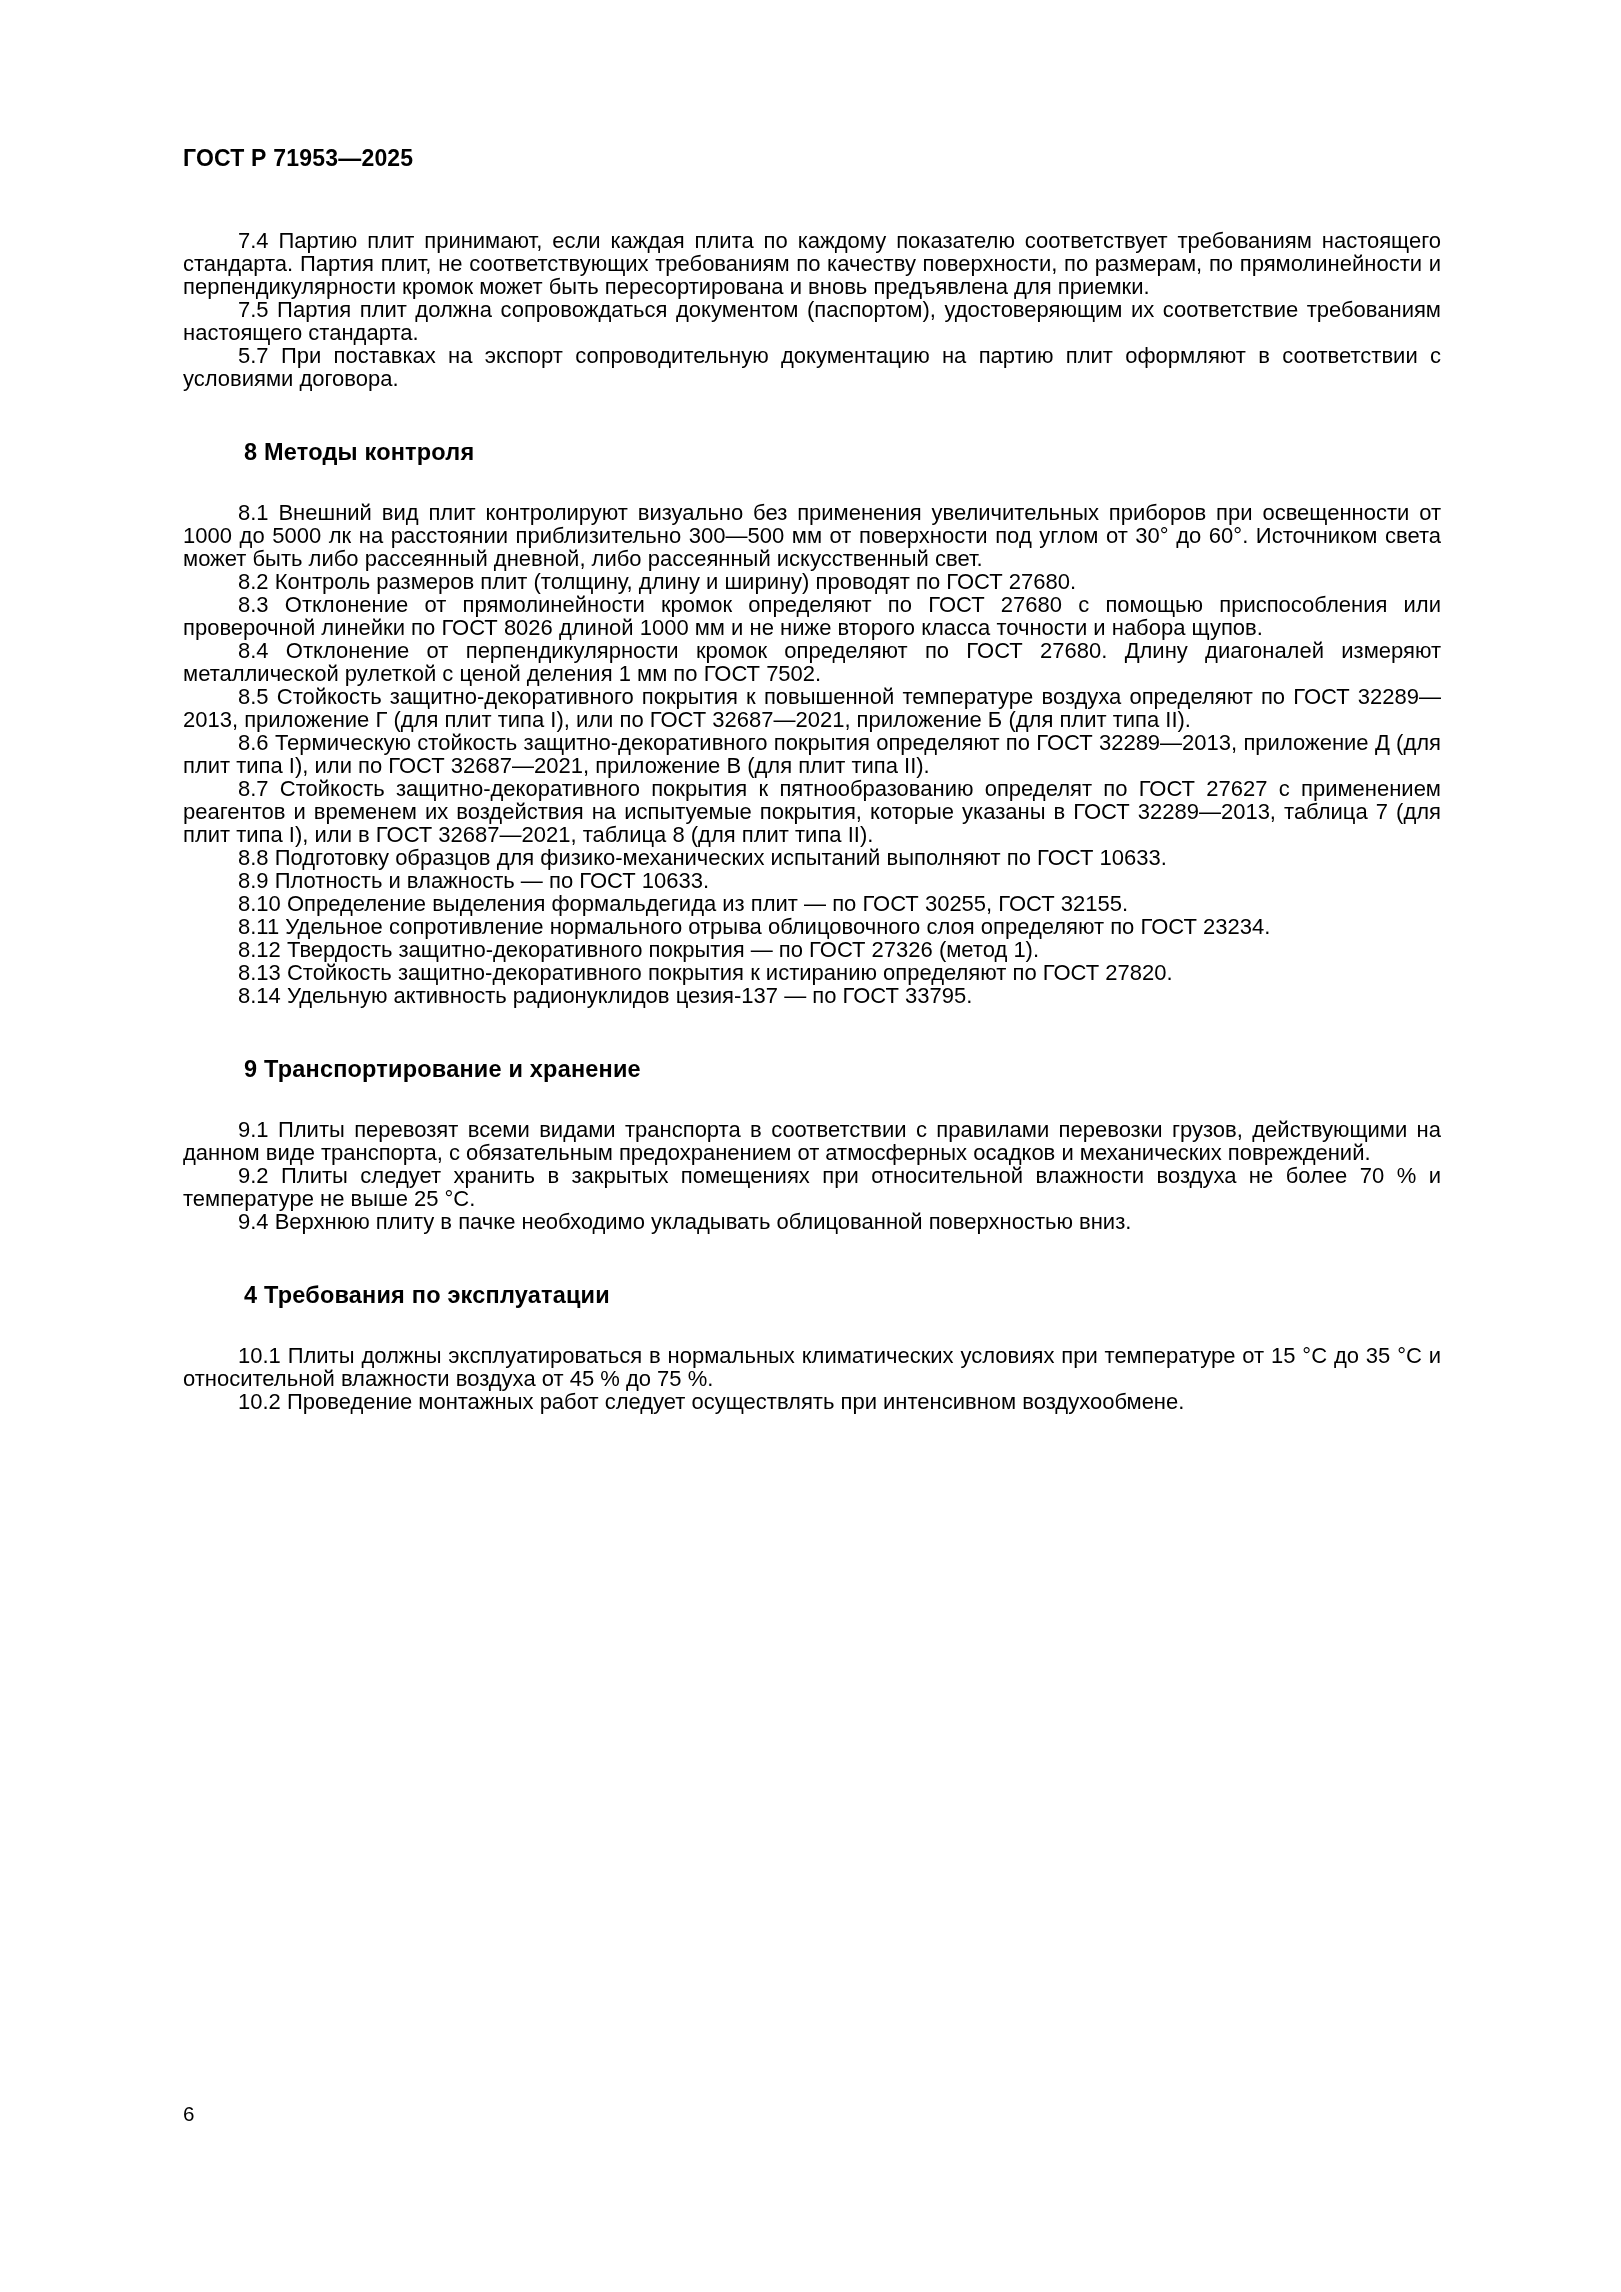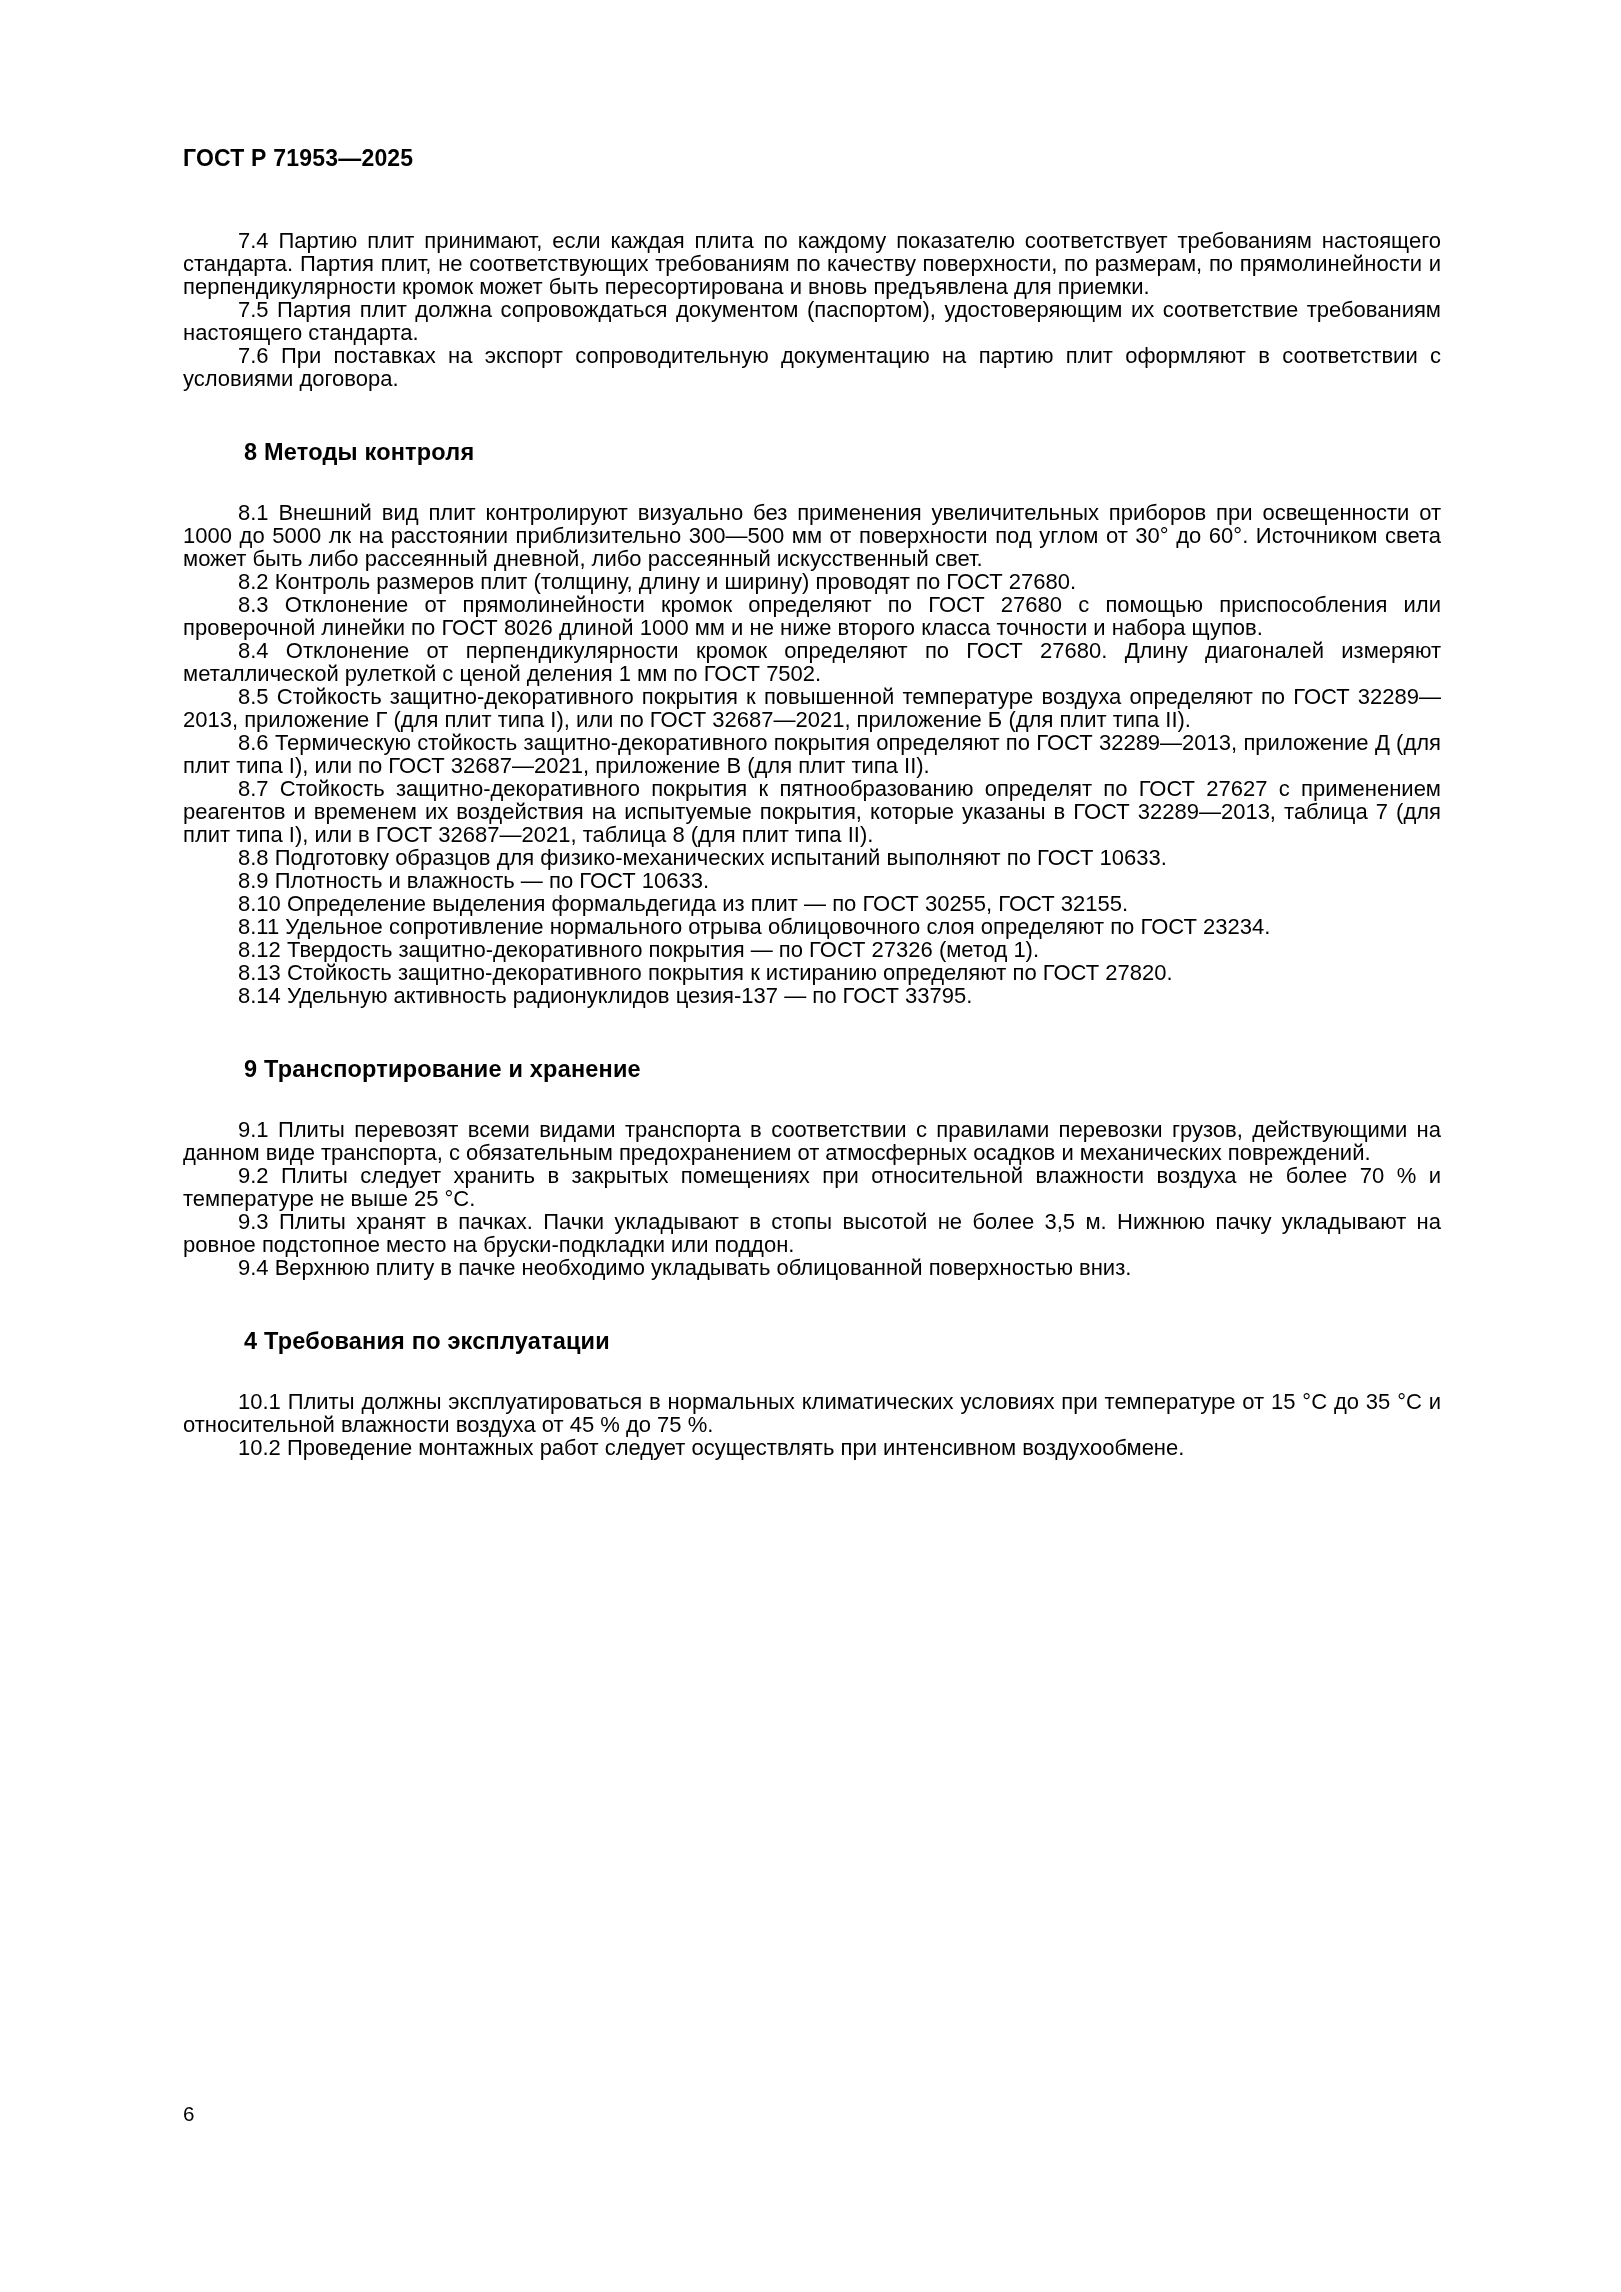--- a/index.html
+++ b/index.html
@@ -58,21 +58,21 @@
 <body>
 
 <div class="page">
 
   <div class="content">
 
     <div class="doc-header">ГОСТ Р 71953—2025</div>
 
     <p class="para">7.4 Партию плит принимают, если каждая плита по каждому показателю соответствует требованиям настоящего стандарта. Партия плит, не соответствующих требованиям по качеству поверхности, по размерам, по прямолинейности и перпендикулярности кромок может быть пересортирована и вновь предъявлена для приемки.</p>
     <p class="para">7.5 Партия плит должна сопровождаться документом (паспортом), удостоверяющим их соответствие требованиям настоящего стандарта.</p>
-    <p class="para">7.6 При поставках на экспорт сопроводительную документацию на партию плит оформляют в соответствии с условиями договора.</p>
+    <p class="para">5.7 При поставках на экспорт сопроводительную документацию на партию плит оформляют в соответствии с условиями договора.</p>
 
     <div class="sp-before-section"></div>
     <h2 class="section">8  Методы контроля</h2>
     <div class="sp-after-section"></div>
 
     <p class="para">8.1 Внешний вид плит контролируют визуально без применения увеличительных приборов при освещенности от 1000 до 5000 лк на расстоянии приблизительно 300—500 мм от поверхности под углом от 30° до 60°. Источником света может быть либо рассеянный дневной, либо рассеянный искусственный свет.</p>
     <p class="para">8.2 Контроль размеров плит (толщину, длину и ширину) проводят по ГОСТ 27680.</p>
     <p class="para">8.3 Отклонение от прямолинейности кромок определяют по ГОСТ 27680 с помощью приспособления или проверочной линейки по ГОСТ 8026 длиной 1000 мм и не ниже второго класса точности и набора щупов.</p>
     <p class="para">8.4 Отклонение от перпендикулярности кромок определяют по ГОСТ 27680. Длину диагоналей измеряют металлической рулеткой с ценой деления 1 мм по ГОСТ 7502.</p>
     <p class="para">8.5 Стойкость защитно-декоративного покрытия к повышенной температуре воздуха определяют по ГОСТ 32289—2013, приложение Г (для плит типа I), или по ГОСТ 32687—2021, приложение Б (для плит типа II).</p>
@@ -85,21 +85,20 @@
     <p class="para">8.12 Твердость защитно-декоративного покрытия — по ГОСТ 27326 (метод 1).</p>
     <p class="para">8.13 Стойкость защитно-декоративного покрытия к истиранию определяют по ГОСТ 27820.</p>
     <p class="para">8.14 Удельную активность радионуклидов цезия-137 — по ГОСТ 33795.</p>
 
     <div class="sp-before-section"></div>
     <h2 class="section">9  Транспортирование и хранение</h2>
     <div class="sp-after-section"></div>
 
     <p class="para">9.1 Плиты перевозят всеми видами транспорта в соответствии с правилами перевозки грузов, действующими на данном виде транспорта, с обязательным предохранением от атмосферных осадков и механических повреждений.</p>
     <p class="para">9.2 Плиты следует хранить в закрытых помещениях при относительной влажности воздуха не более 70 % и температуре не выше 25 °С.</p>
-    <p class="para">9.3 Плиты хранят в пачках. Пачки укладывают в стопы высотой не более 3,5 м. Нижнюю пачку укладывают на ровное подстопное место на бруски-подкладки или поддон.</p>
     <p class="para">9.4 Верхнюю плиту в пачке необходимо укладывать облицованной поверхностью вниз.</p>
 
     <div class="sp-before-section"></div>
     <h2 class="section">4  Требования по эксплуатации</h2>
     <div class="sp-after-section"></div>
 
     <p class="para">10.1 Плиты должны эксплуатироваться в нормальных климатических условиях при температуре от 15 °С до 35 °С и относительной влажности воздуха от 45 % до 75 %.</p>
     <p class="para">10.2 Проведение монтажных работ следует осуществлять при интенсивном воздухообмене.</p>
 
   </div>

